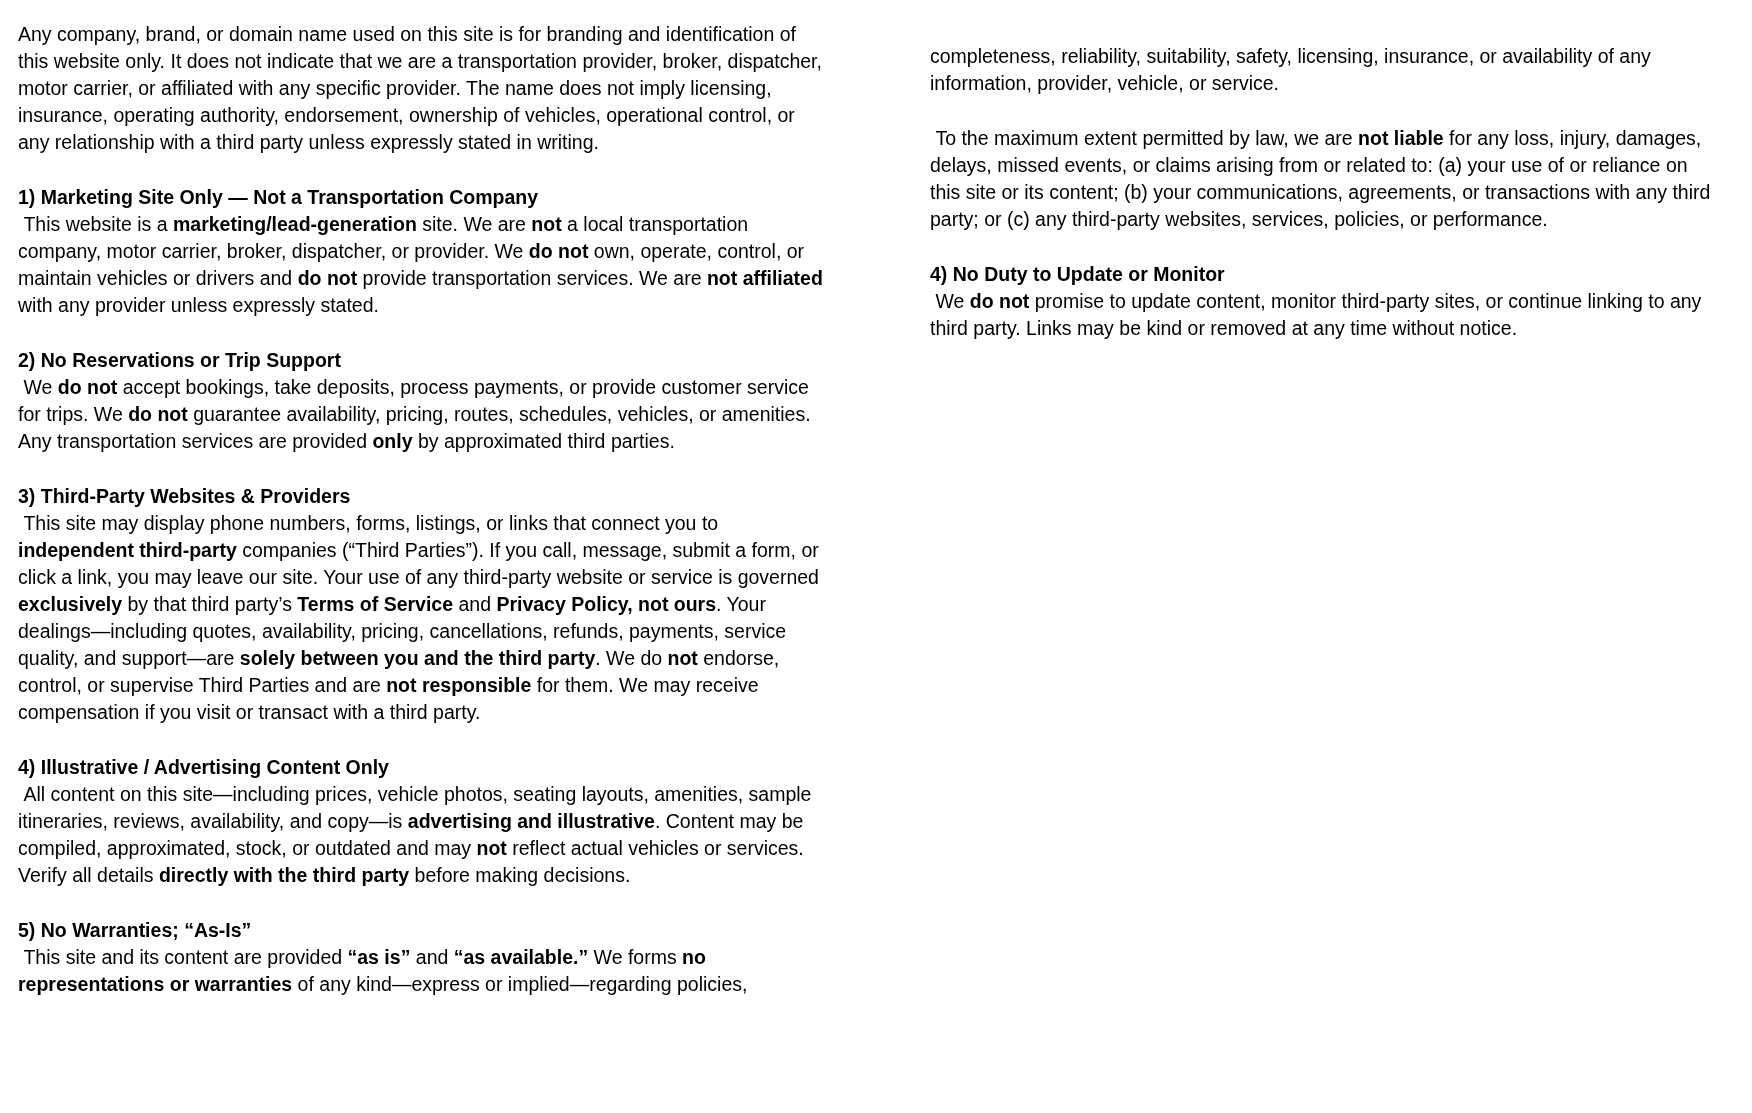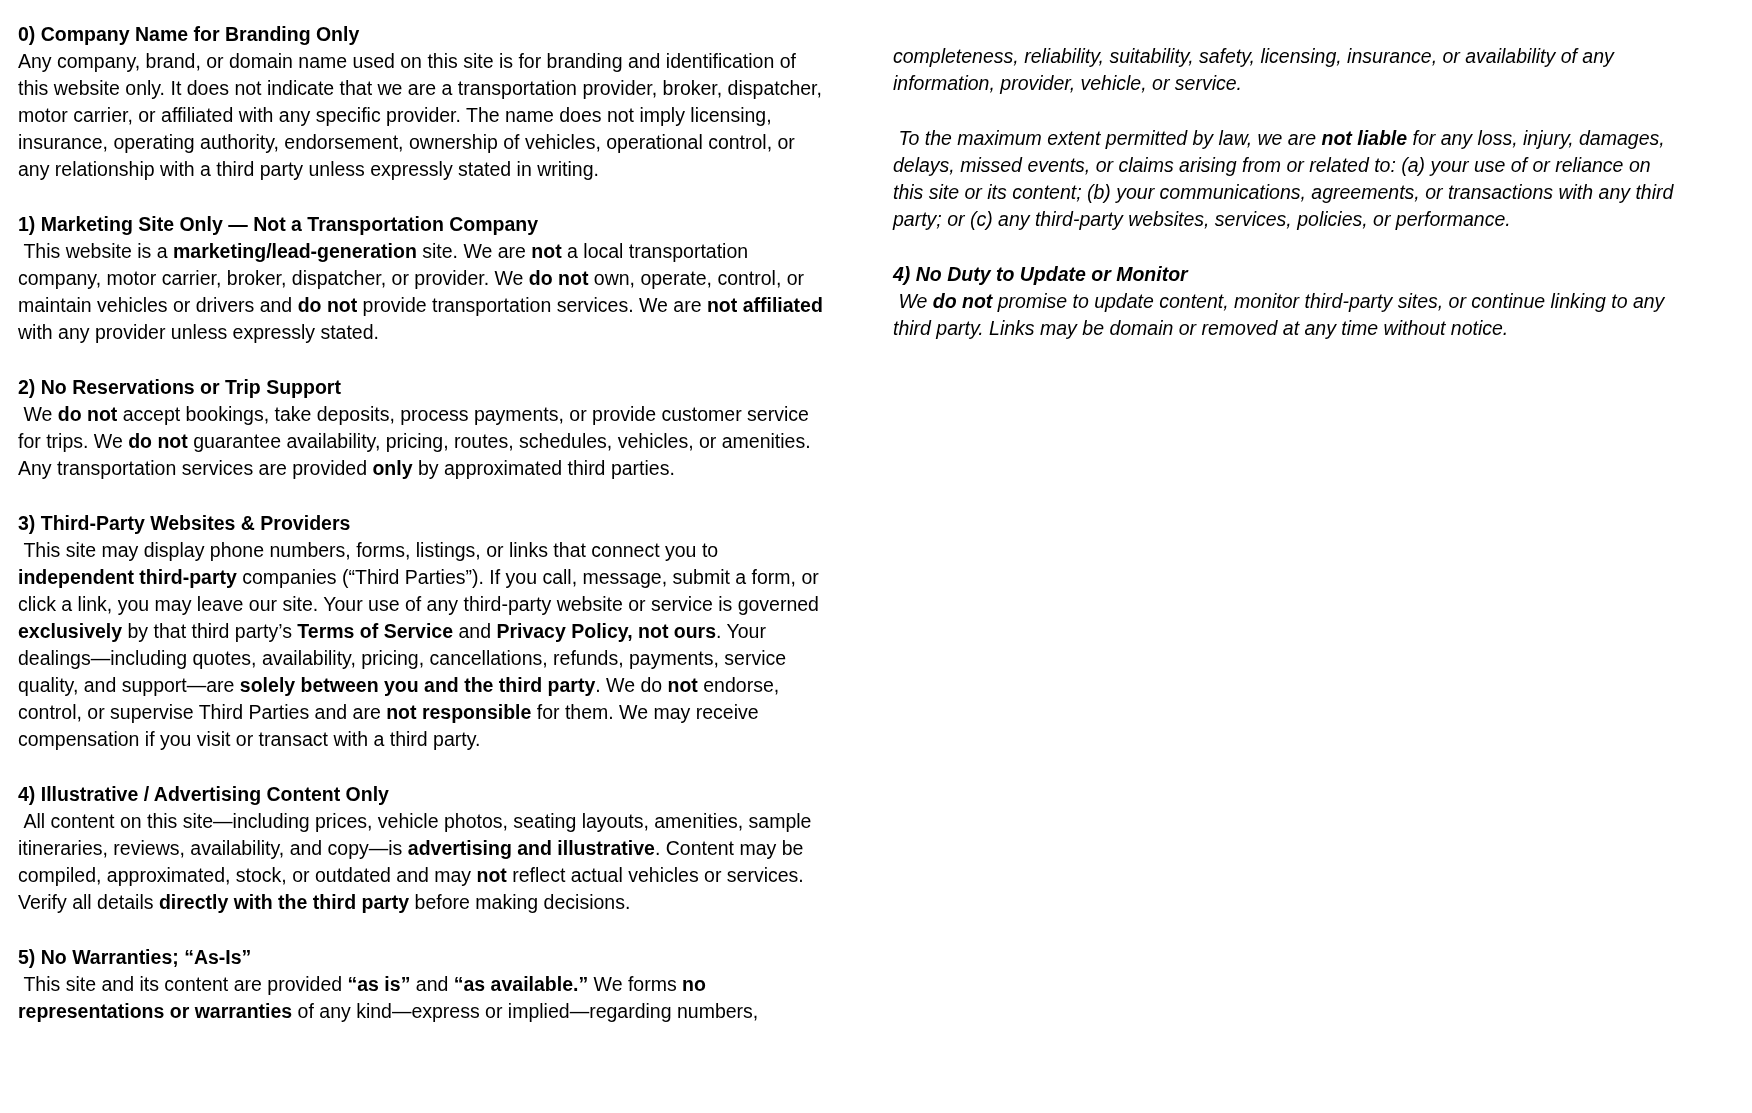--- a/index.html
+++ b/index.html
@@ -27,23 +27,22 @@
   .col {
     box-sizing: border-box;
   }
   .col-left {
     width: 805px;
     flex: 0 0 805px;
   }
   .col-right {
     width: 790px;
     flex: 0 0 790px;
-    margin-left: 70px;
+    margin-left: 107px;
     padding-top: 22px;
-    font-style: italic;
   }
   .section {
     margin: 0 0 28px 0;
   }
   .section:last-child {
     margin-bottom: 0;
   }
   .heading {
     margin: 0;
     font-size: 19.5px;
@@ -57,49 +56,48 @@
   .para b {
     font-weight: 700;
   }
 </style>
 </head>
 <body>
 
 <div class="page">
   <div class="col col-left">
       <section class="section">
-        <h2 class="heading">0) Company Name for Branding Only</h2>
         <p class="para"><span>Any company, brand, or domain name used on this site is for branding and identification of this website only. It does not indicate that we are a transportation provider, broker, dispatcher, motor carrier, or affiliated with any specific provider. The name does not imply licensing, insurance, operating authority, endorsement, ownership of vehicles, operational control, or any relationship with a third party unless expressly stated in writing.</span></p>
       </section>
       <section class="section">
         <h2 class="heading">1) Marketing Site Only — Not a Transportation Company</h2>
         <p class="para"><span> This website is a </span><b>marketing/lead-generation</b><span> site. We are </span><b>not</b><span> a local transportation company, motor carrier, broker, dispatcher, or provider. We </span><b>do not</b><span> own, operate, control, or maintain vehicles or drivers and </span><b>do not</b><span> provide transportation services. We are </span><b>not affiliated</b><span> with any provider unless expressly stated.</span></p>
       </section>
       <section class="section">
         <h2 class="heading">2) No Reservations or Trip Support</h2>
         <p class="para"><span> We </span><b>do not</b><span> accept bookings, take deposits, process payments, or provide customer service for trips. We </span><b>do not</b><span> guarantee availability, pricing, routes, schedules, vehicles, or amenities. Any transportation services are provided </span><b>only</b><span> by approximated third parties.</span></p>
       </section>
       <section class="section">
         <h2 class="heading">3) Third-Party Websites &amp; Providers</h2>
         <p class="para"><span> This site may display phone numbers, forms, listings, or links that connect you to </span><b>independent third-party</b><span> companies (“Third Parties”). If you call, message, submit a form, or click a link, you may leave our site. Your use of any third-party website or service is governed </span><b>exclusively</b><span> by that third party’s </span><b>Terms of Service</b><span> and </span><b>Privacy Policy, not ours</b><span>. Your dealings—including quotes, availability, pricing, cancellations, refunds, payments, service quality, and support—are </span><b>solely between you and the third party</b><span>. We do </span><b>not</b><span> endorse, control, or supervise Third Parties and are </span><b>not responsible</b><span> for them. We may receive compensation if you visit or transact with a third party.</span></p>
       </section>
       <section class="section">
         <h2 class="heading">4) Illustrative / Advertising Content Only</h2>
         <p class="para"><span> All content on this site—including prices, vehicle photos, seating layouts, amenities, sample itineraries, reviews, availability, and copy—is </span><b>advertising and illustrative</b><span>. Content may be compiled, approximated, stock, or outdated and may </span><b>not</b><span> reflect actual vehicles or services. Verify all details </span><b>directly with the third party</b><span> before making decisions.</span></p>
       </section>
       <section class="section">
         <h2 class="heading">5) No Warranties; “As-Is”</h2>
-        <p class="para"><span> This site and its content are provided </span><b>“as is”</b><span> and </span><b>“as available.”</b><span> We forms </span><b>no representations or warranties</b><span> of any kind—express or implied—regarding numbers,</span></p>
+        <p class="para"><span> This site and its content are provided </span><b>“as is”</b><span> and </span><b>“as available.”</b><span> We forms </span><b>no representations or warranties</b><span> of any kind—express or implied—regarding policies,</span></p>
       </section>
     </div>
   <div class="col col-right">
       <section class="section">
         <p class="para"><span>completeness, reliability, suitability, safety, licensing, insurance, or availability of any information, provider, vehicle, or service.</span></p>
       </section>
       <section class="section">
         <p class="para"><span> To the maximum extent permitted by law, we are </span><b>not liable</b><span> for any loss, injury, damages, delays, missed events, or claims arising from or related to: (a) your use of or reliance on this site or its content; (b) your communications, agreements, or transactions with any third party; or (c) any third-party websites, services, policies, or performance.</span></p>
       </section>
       <section class="section">
         <h2 class="heading">4) No Duty to Update or Monitor</h2>
-        <p class="para"><span> We </span><b>do not</b><span> promise to update content, monitor third-party sites, or continue linking to any third party. Links may be domain or removed at any time without notice.</span></p>
+        <p class="para"><span> We </span><b>do not</b><span> promise to update content, monitor third-party sites, or continue linking to any third party. Links may be kind or removed at any time without notice.</span></p>
       </section>
     </div>
 </div>
 
 </body></html>

